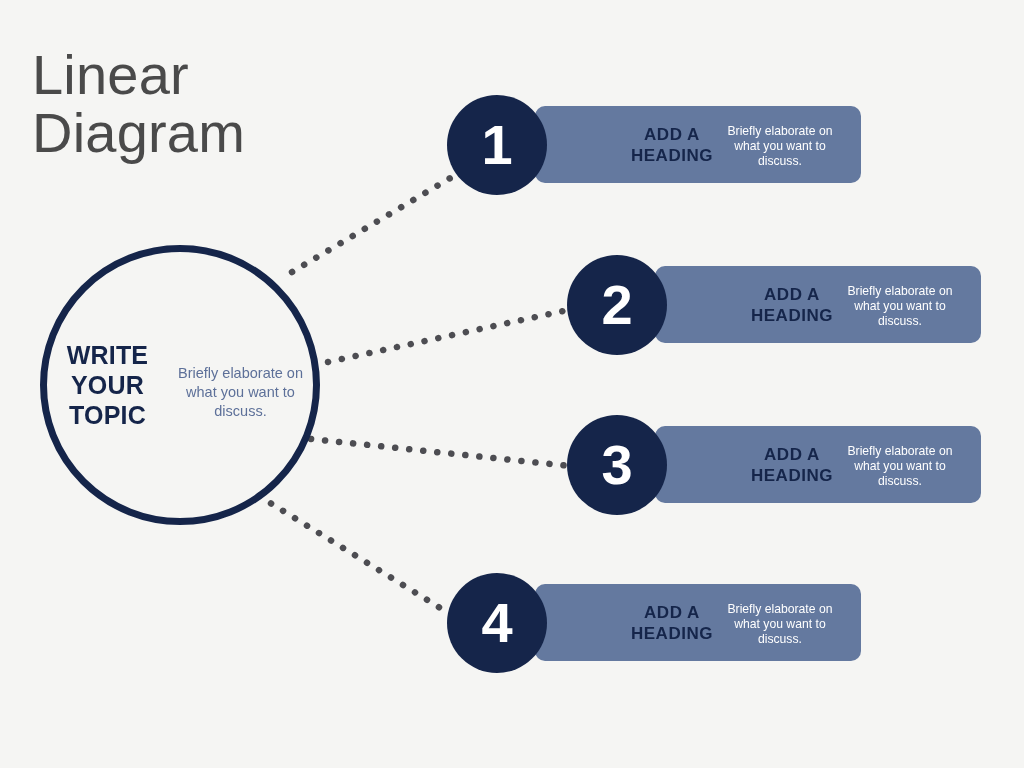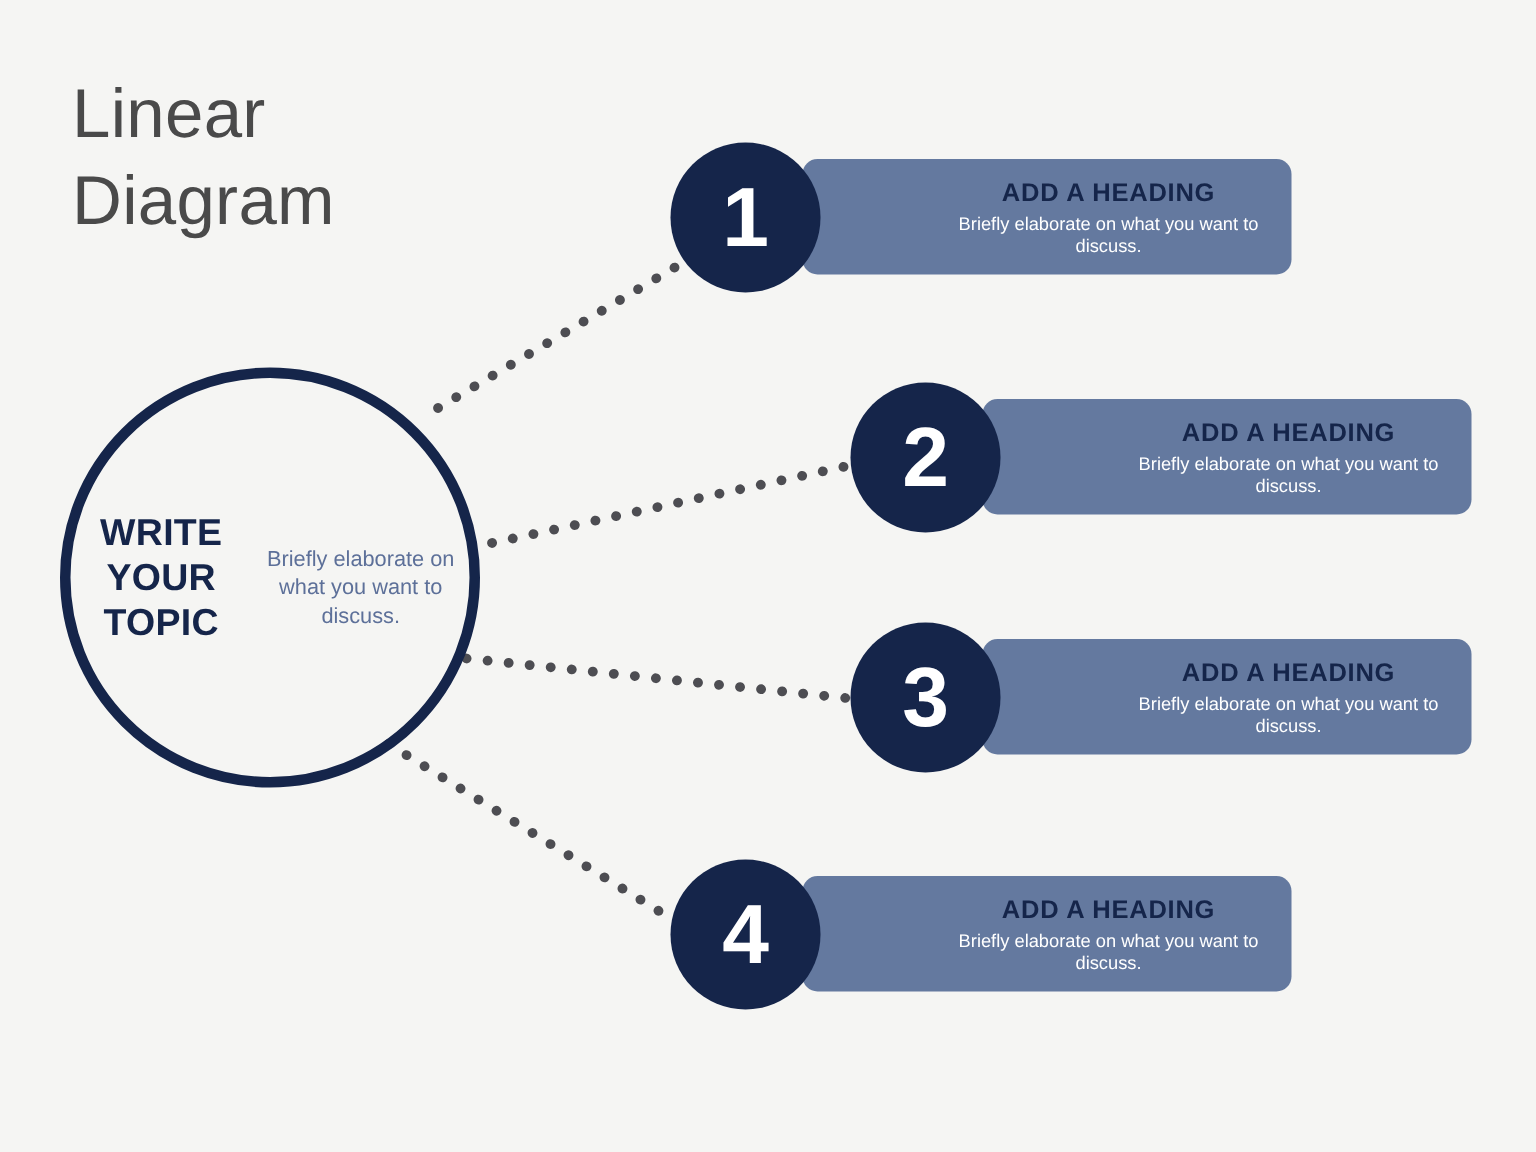--- a/index.html
+++ b/index.html
@@ -15,24 +15,24 @@
   }
   #stage {
     position: relative;
     width: 1024px;
     height: 768px;
   }
 
   
   #page-title {
     position: absolute;
-    left: 48px;
+    left: 32px;
     top: 46px;
     width: 340px;
-    font-size: 46px;
+    font-size: 56px;
     line-height: 58px;
     font-weight: 400;
     color: #4a4a4a;
     letter-spacing: 0.2px;
     white-space: pre-line;
   }
 
   
   #connectors {
     position: absolute;
@@ -90,21 +90,21 @@
     height: 100px;
   }
   .step-bar {
     position: absolute;
     top: 11px;
     height: 77px;
     background: #64799f;
     border-radius: 10px;
     box-sizing: border-box;
     display: flex;
-    flex-direction: column;
+    flex-direction: row;
     align-items: center;
     justify-content: center;
     padding-left: 96px;
     padding-right: 14px;
   }
   .step-heading {
     font-size: 17px;
     font-weight: 700;
     color: #15254a;
     letter-spacing: 0.5px;

